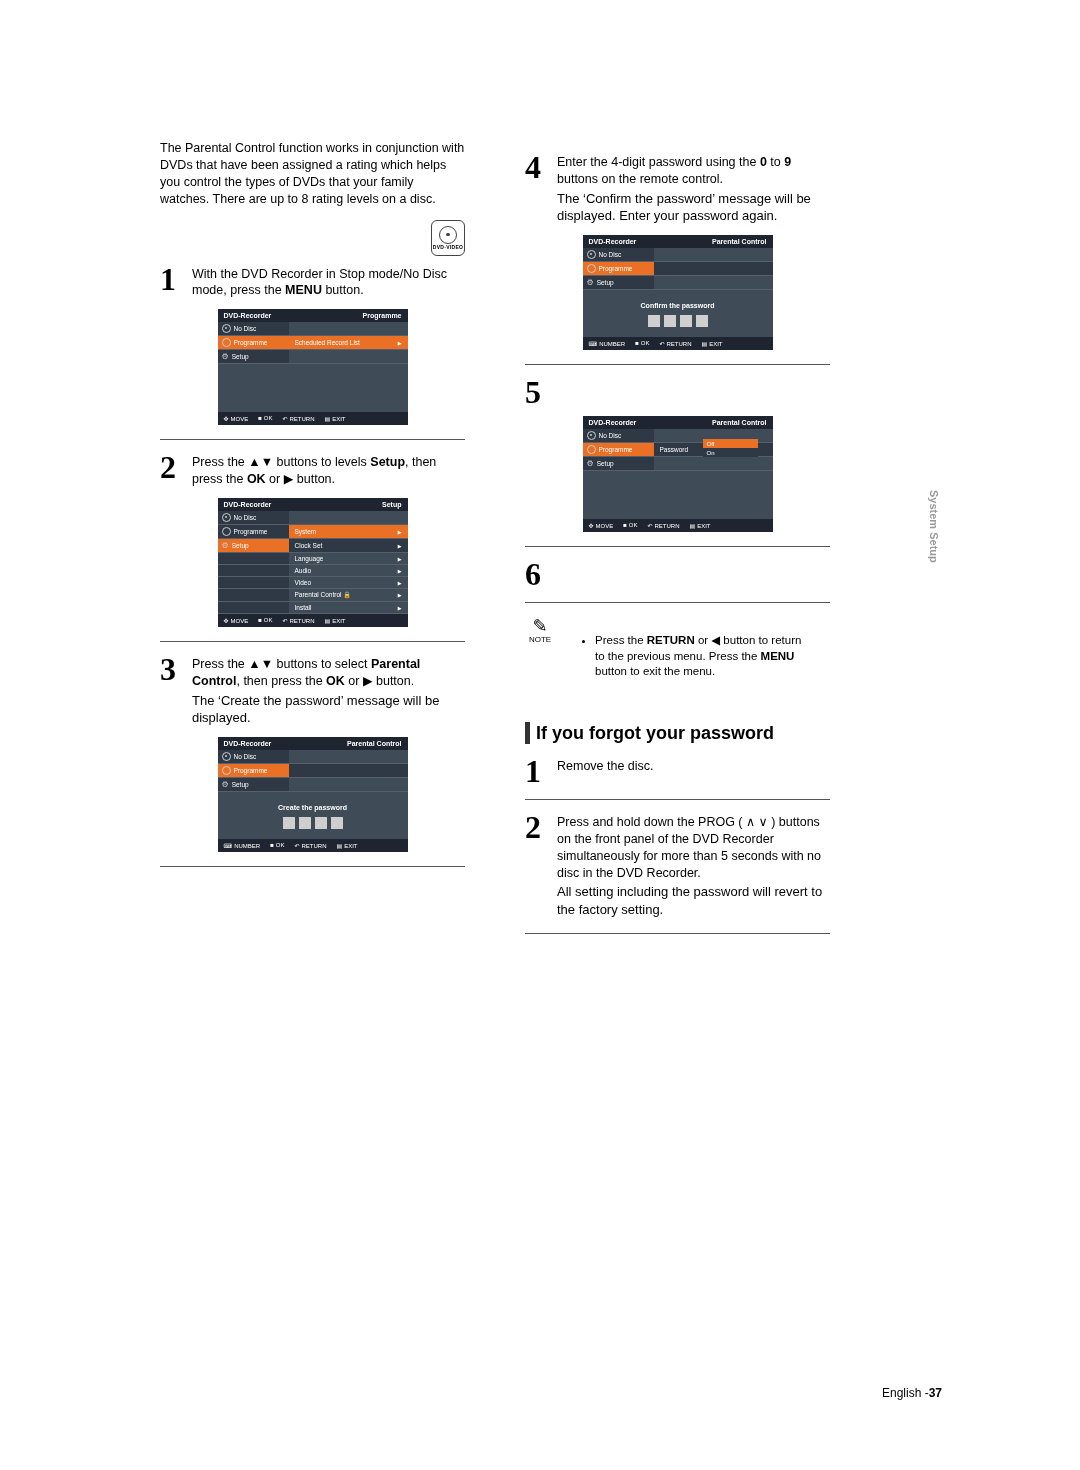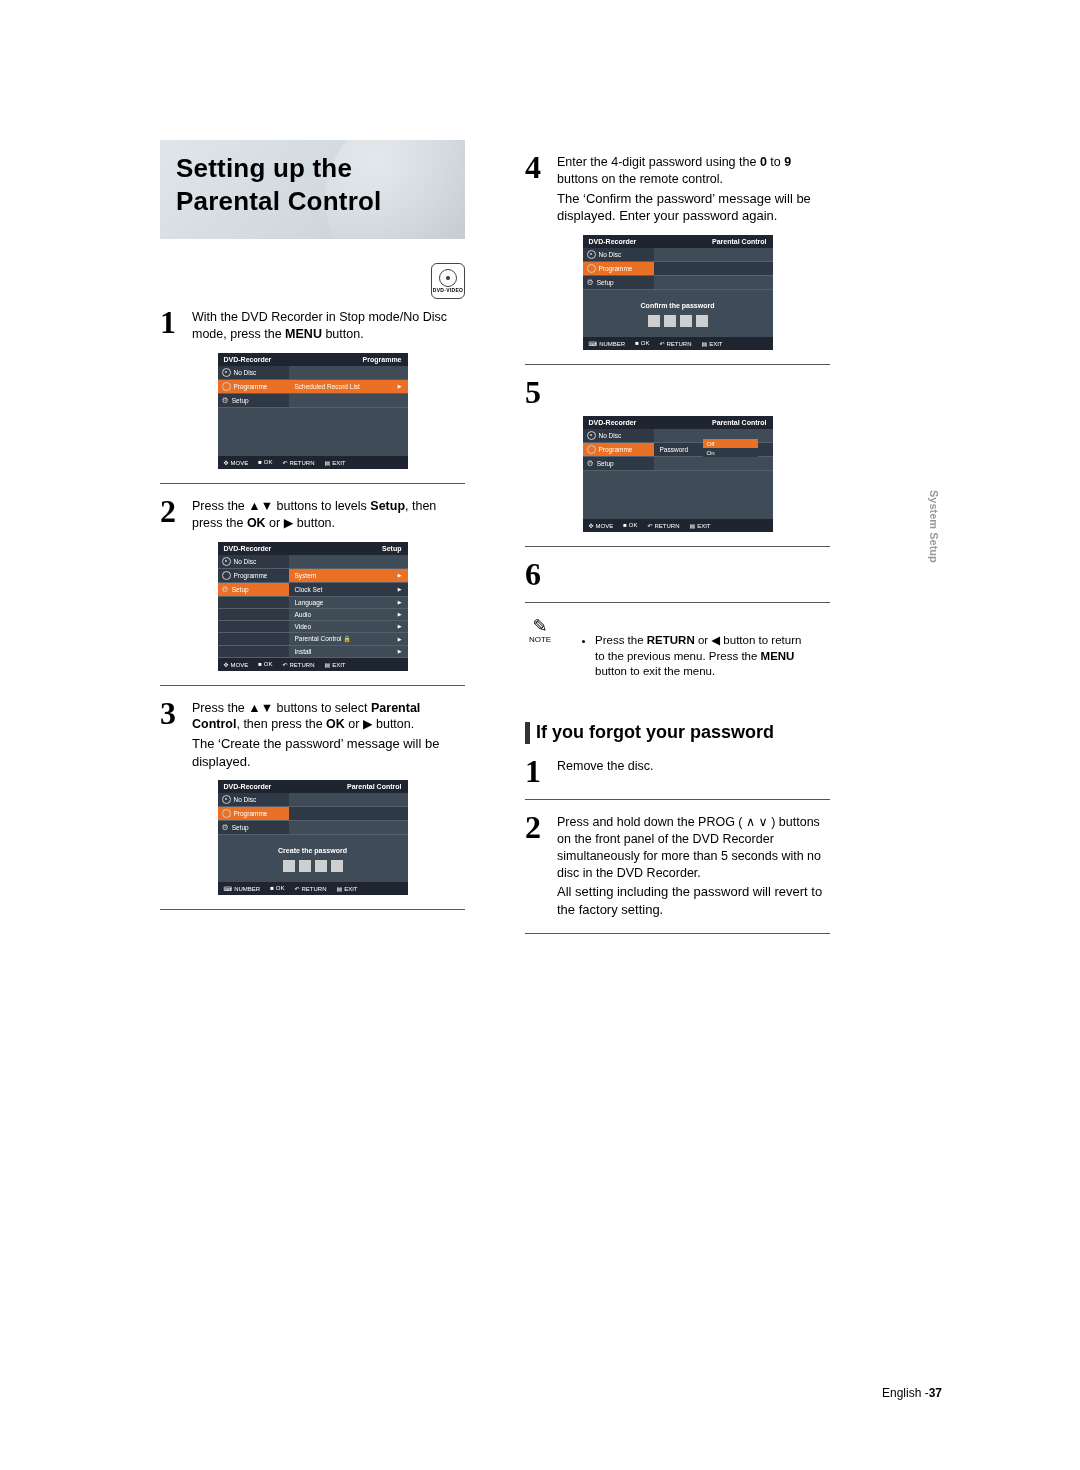--- a/index.html
+++ b/index.html
@@ -144,21 +144,21 @@
 }
 .note-icon{
   font-size:18px;line-height:1;
 }
 .note-body{
   flex:1;
 }
 .note-body ul{margin:16px;padding-left:14px;}
 .note-body li{line-height:1.35;}
 .sub-heading{
-  display:flex;align-items:center;gap:6px;
+  display:flex;align-items:flex-end;gap:6px;
   font-size:18px;font-weight:bold;
   margin:26px 0 10px 0;
 }
 .sub-heading::before{
   content:"";display:block;width:5px;height:22px;background:#333;
 }
 .side-tab{
   position:absolute;
   right:140px;
   top:490px;
@@ -191,23 +191,21 @@
 .disc::after{content:"";position:absolute;left:2px;top:2px;width:2px;height:2px;border-radius:50%;background:#ccc;}
 .globe{width:7px;height:7px;border:0.8px solid #ccc;border-radius:50%;display:inline-block;}
 b{font-weight:bold;}
 </style>
 </head>
 <body>
 
 <div class="page">
 
   <div class="col">
-    <div class="title-box">
-      <h1>Setting up the Parental Control</h1>
-    </div>
+    <div class="intro">The Parental Control function works in conjunction with DVDs that have been assigned a rating which helps you control the types of DVDs that your family watches. There are up to 8 rating levels on a disc.</div>
     <div class="dvd-icon">
       <div class="dvd-icon-circle">
           <div class="dvd-icon-dot"></div>
         </div>
       <div class="dvd-icon-label">DVD-VIDEO</div>
     </div>
 
     <div class="step">
       <div class="step-num">1</div>
       <div class="step-body">

